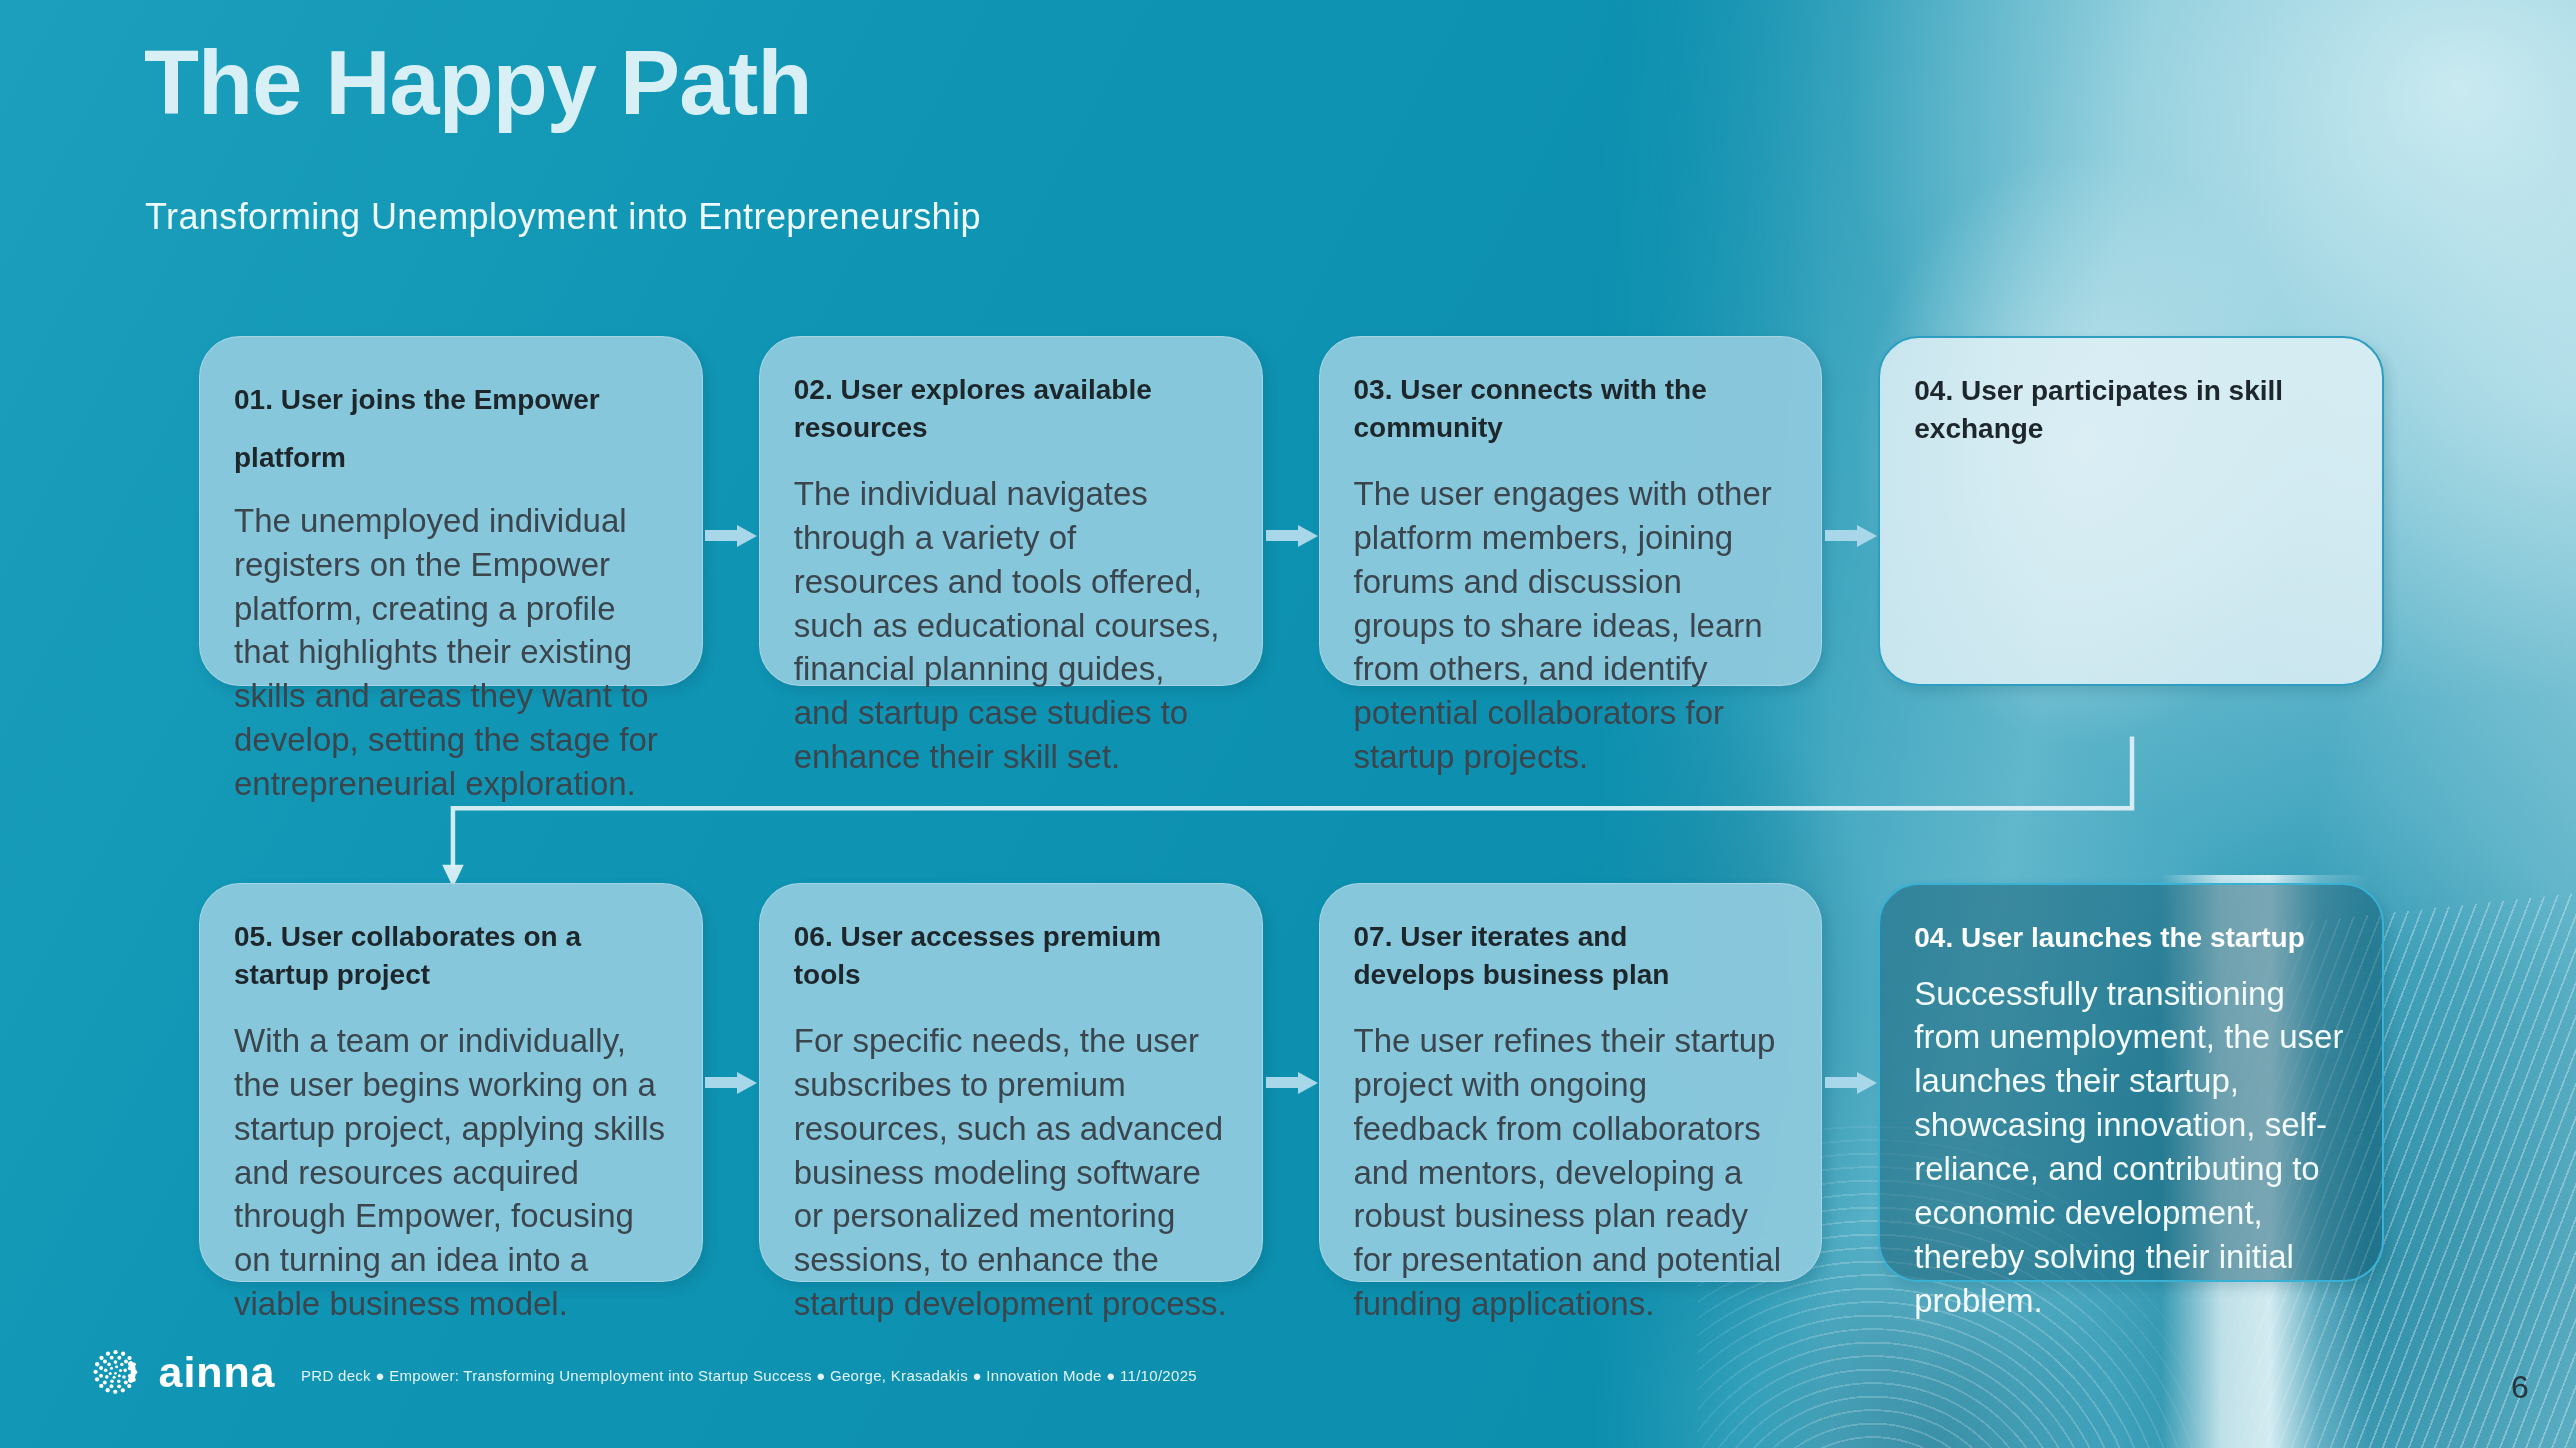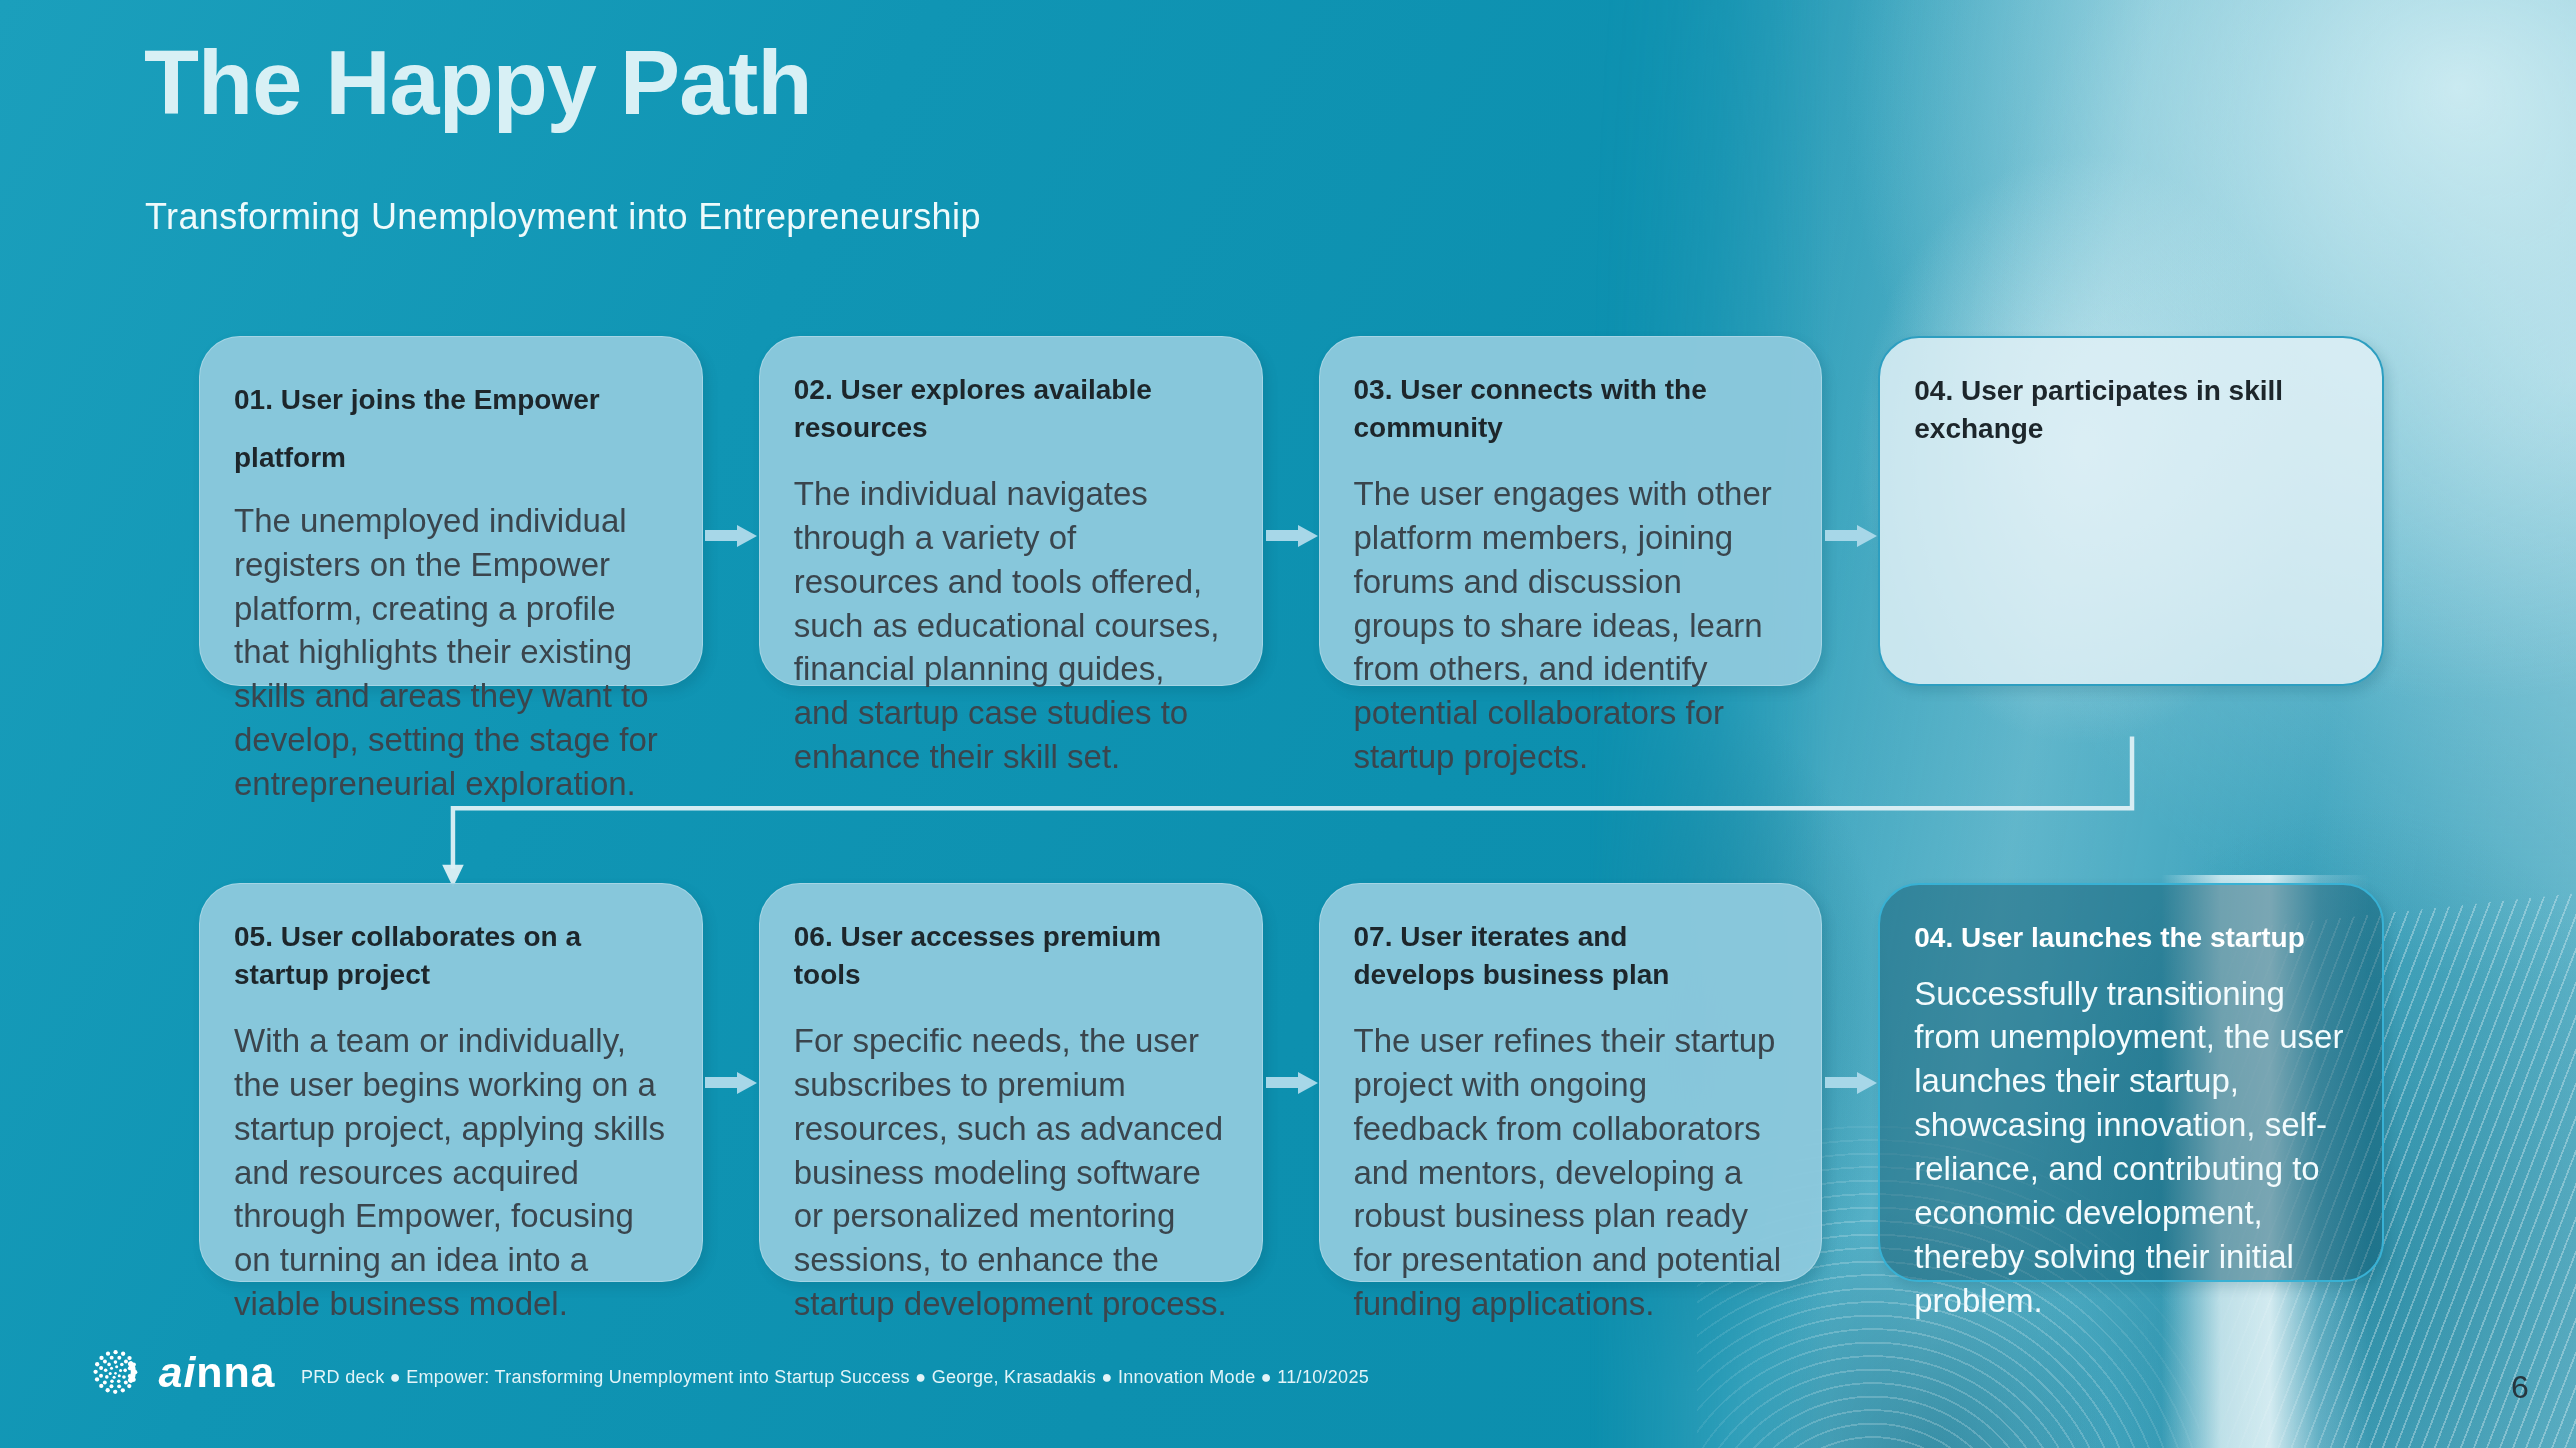--- a/index.html
+++ b/index.html
@@ -73,23 +73,23 @@
   .flow-arrow{position:absolute; z-index:3; display:flex; align-items:center; width:52px; height:23px;}
   .flow-arrow .bar{width:32px; height:11.7px; background:#a7d7e8;}
   .flow-arrow .head{width:0; height:0; border-top:11.7px solid transparent;
     border-bottom:11.7px solid transparent; border-left:20px solid #a7d7e8;}
   
   .connector{position:absolute; left:0; top:0; z-index:2;}
   
   .footer-logo{position:absolute; left:92px; top:1345px; z-index:3; display:flex; align-items:center; gap:12.6px;}
   .footer-logo .mark{width:54px; height:54px;}
   .logo-word{font-size:43px; color:#ffffff; letter-spacing:0.9px;}
-  .logo-word .b{font-weight:700;font-style:italic;} .logo-word .l{font-weight:700;}
+  .logo-word .b{font-weight:700;} .logo-word .l{font-weight:700;}
   .footer-meta{position:absolute; left:301px; top:1367px; z-index:3;
-    font-size:18px; color:#e3f4f8; letter-spacing:0.3px;text-align:right;}
+    font-size:15px; color:#e3f4f8; letter-spacing:0.3px;text-align:right;}
   .page-number{position:absolute; left:2511px; top:1369px; z-index:3;
     font-size:32px; color:#27363e;}
 </style>
 </head>
 <body>
 
 <div class="slide">
 
   <div class="photo">
     <div class="hair-fan"></div>

